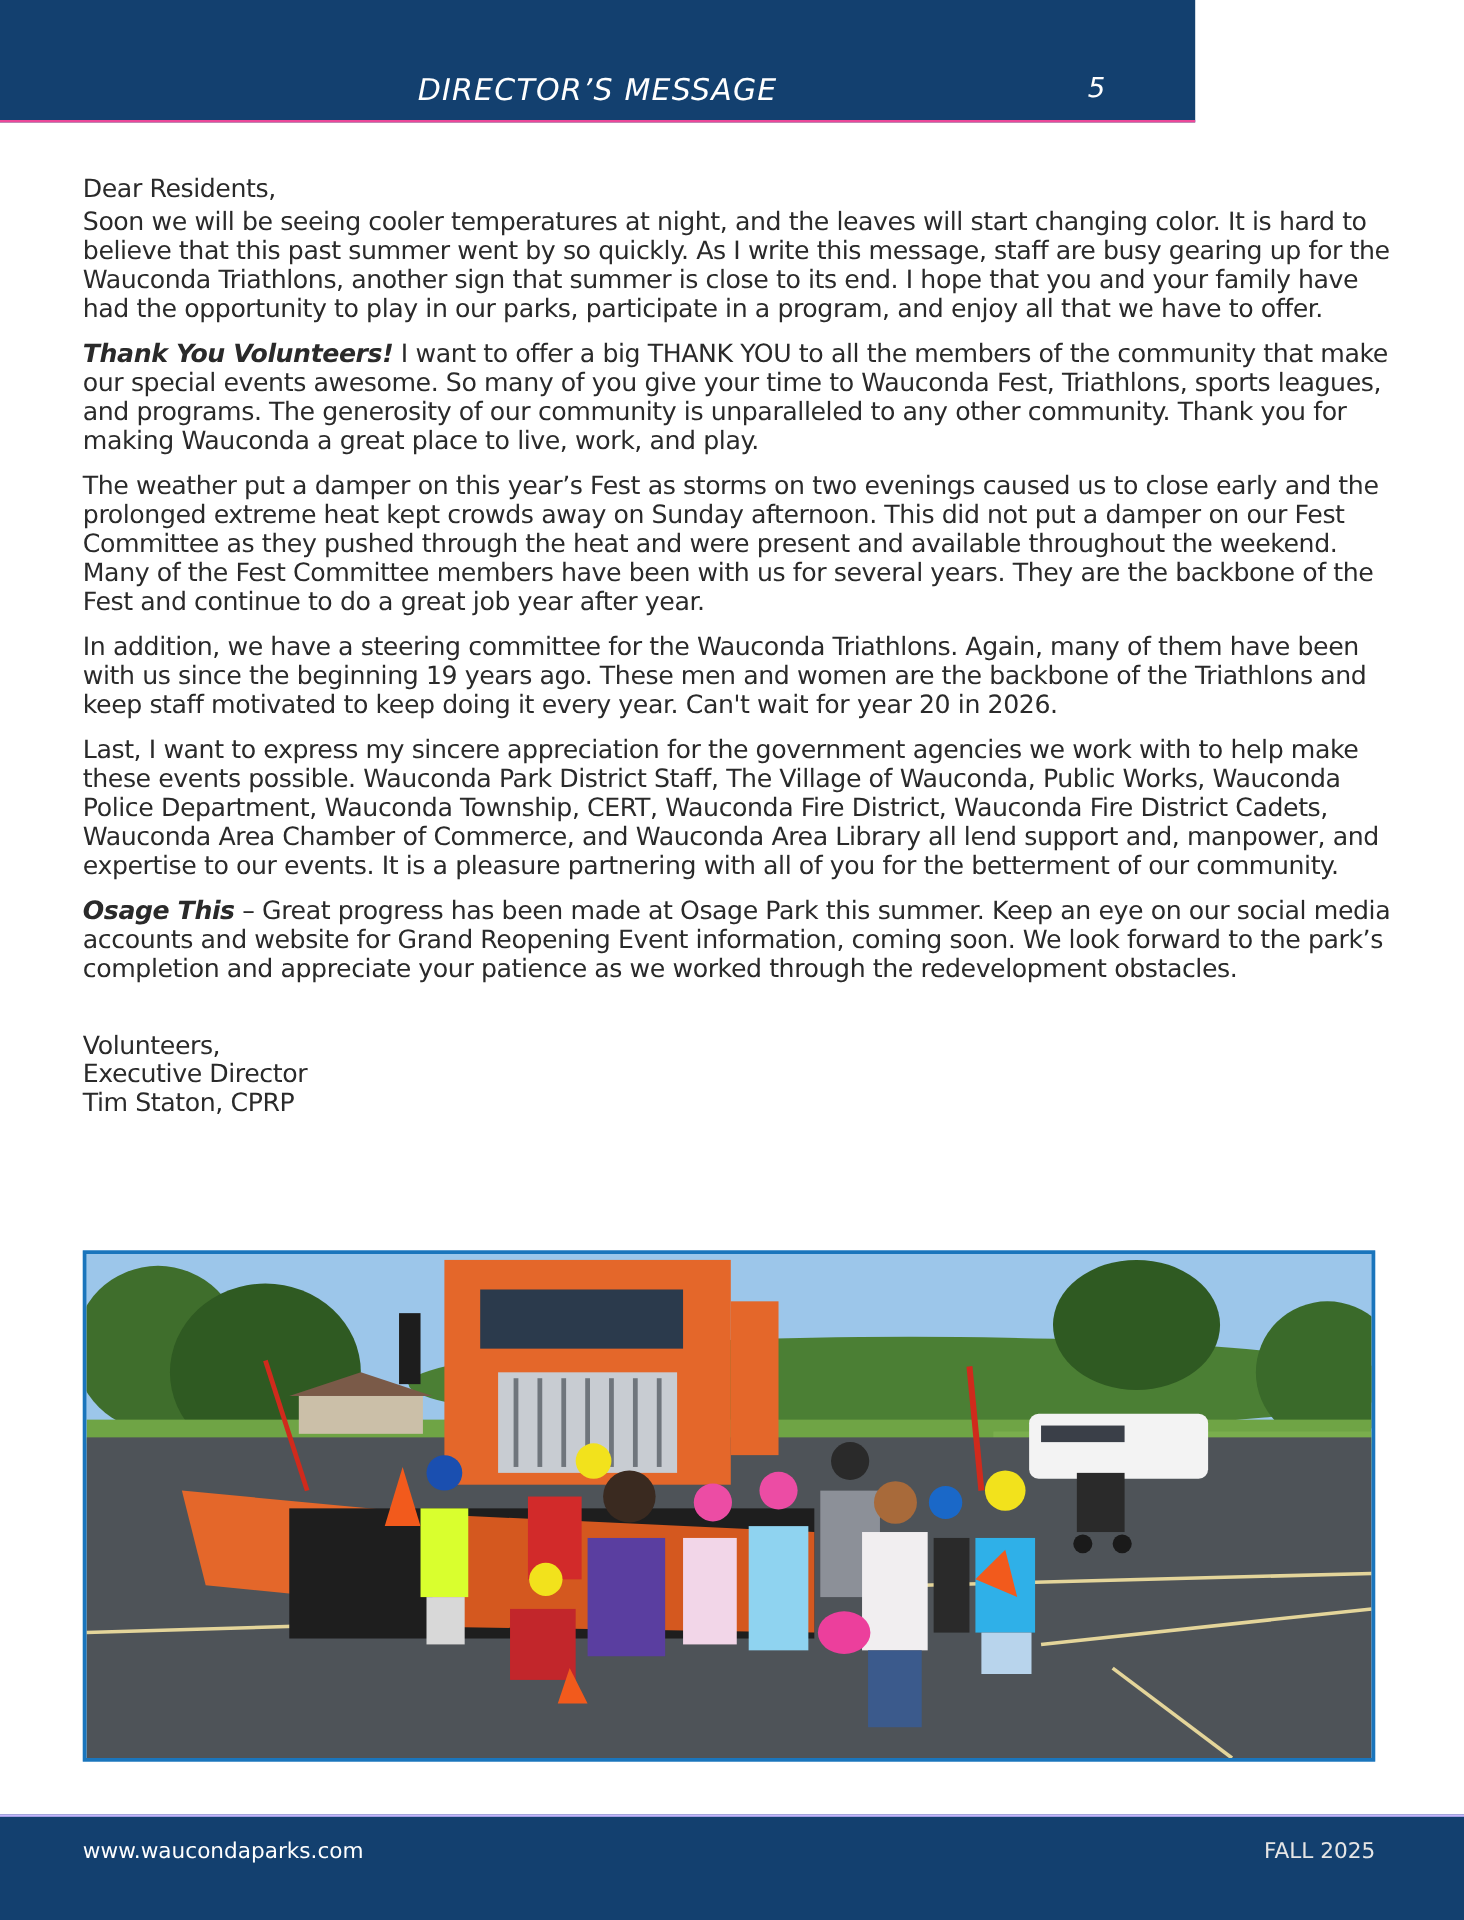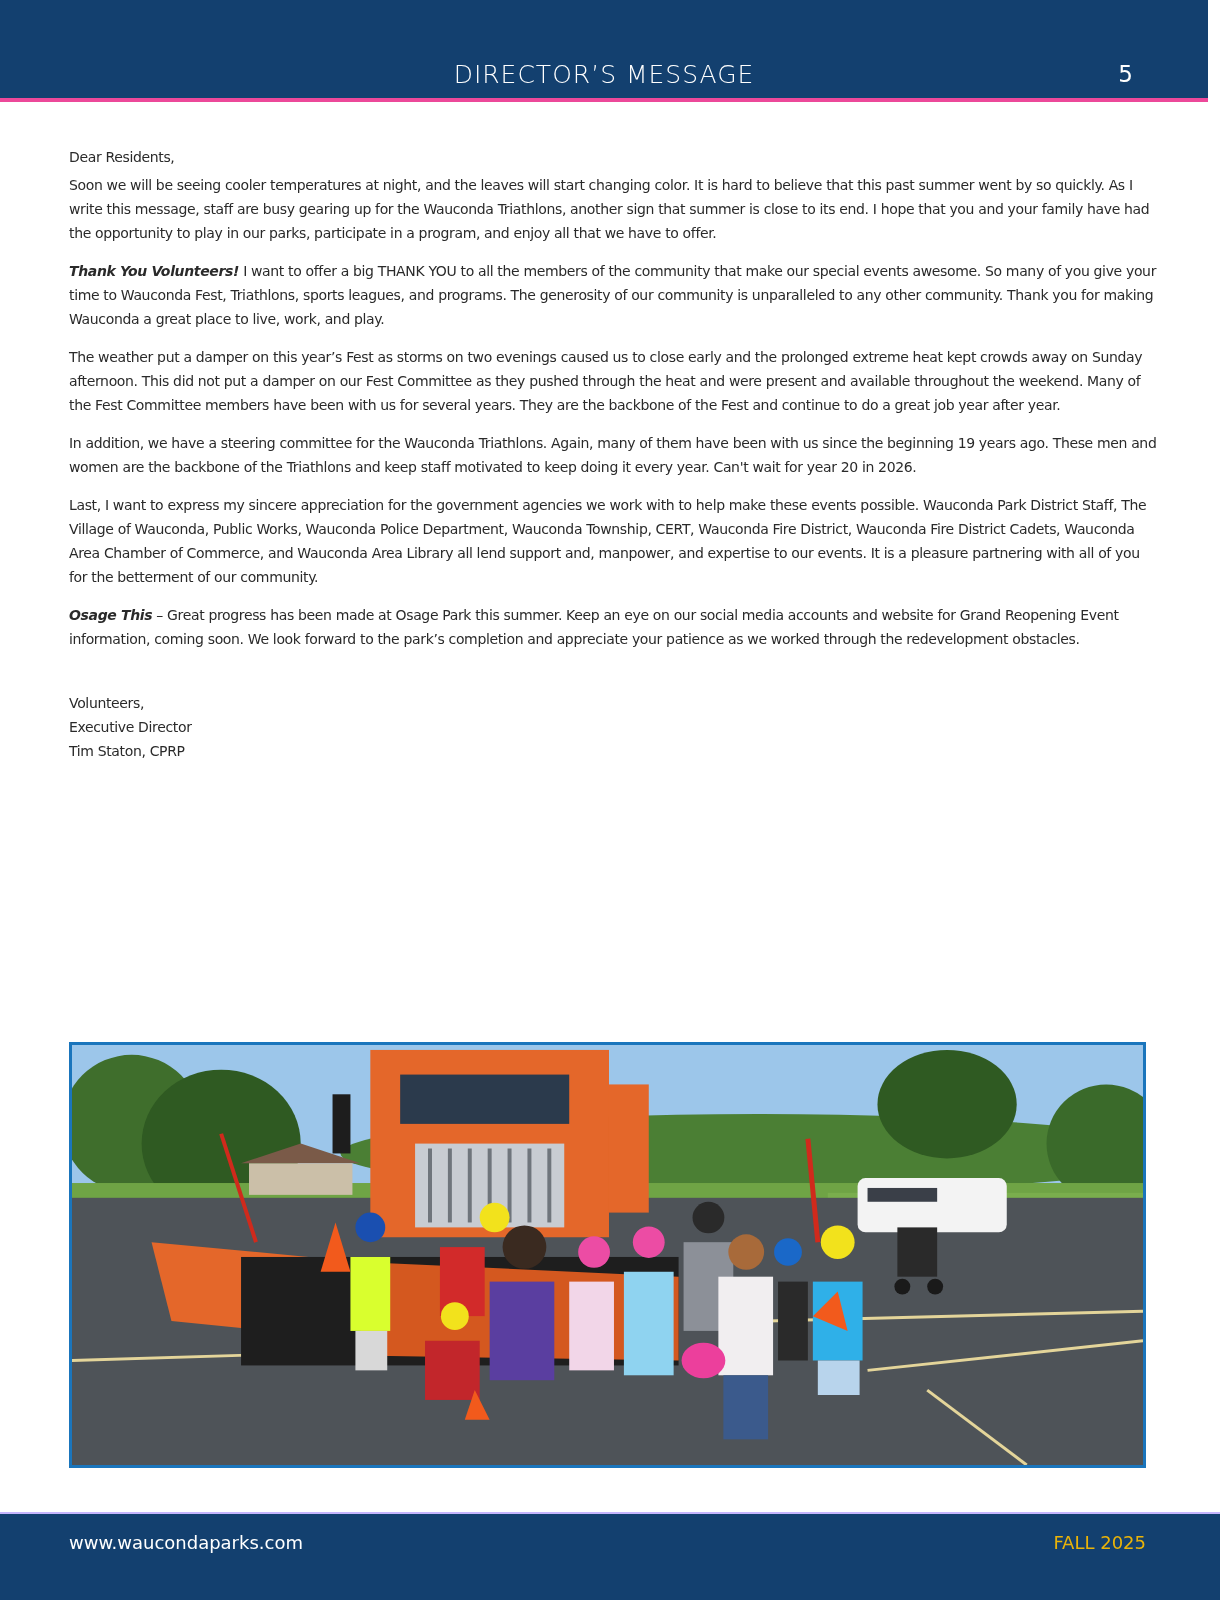--- a/index.html
+++ b/index.html
@@ -1,36 +1,37 @@
 <!DOCTYPE html>
 <html><head>
   <meta charset="utf-8">
   <style>
     * { box-sizing: border-box; margin: 0; padding: 0; }
     html, body { width: 1220px; height: 1600px; background: #ffffff; overflow: hidden; }
     body { position: relative; font-family: "DejaVu Sans", "Liberation Sans", sans-serif; color: #2b2b2b; }
 
     .header {
-      position: absolute; left: 0; top: 0; width: 1208px; height: 102px;
+      position: absolute; left: 0; top: 0; width: 996px; height: 102px;
       background: #13406f;
-      border-bottom: 4px solid #ec4899;
+      border-bottom: 2px solid #ec4899;
+      font-style: italic;
     }
     .header-title {
       position: absolute; left: 0; right: 0; top: 60px; text-align: center;
       color: #ffffff; font-size: 25px; font-weight: 300; letter-spacing: 1px;
       font-family: "DejaVu Sans", sans-serif;
     }
     .page-number {
       position: absolute; right: 75px; top: 61px; color: #ffffff; font-size: 23px;
       font-family: "DejaVu Sans", sans-serif;
     }
 
     .content {
       position: absolute; left: 69px; top: 145px; width: 1090px;
-      font-size: 14px; line-height: 24px; color: #2a2a2a;
+      font-size: 21px; line-height: 24px; color: #2a2a2a;
       font-family: "DejaVu Sans", sans-serif;
       letter-spacing: -0.35px;
     }
     .content p { margin: 0 0 14px 0; }
     .content p.salutation { margin-bottom: 4px; }
     .content strong { font-weight: bold; font-style: italic; }
     .closing { margin-top: 40px; }
     .closing div { line-height: 24px; }
 
     .photo-frame {
@@ -41,21 +42,21 @@
 
     .footer {
       position: absolute; left: 0; top: 1512px; width: 1220px; height: 88px;
       background: #13406f; border-top: 2px solid #c4b5fd;
     }
     .footer-url {
       position: absolute; left: 69px; top: 18px; color: #ffffff; font-size: 18px;
       font-family: "DejaVu Sans", sans-serif;
     }
     .footer-season {
-      position: absolute; right: 74px; top: 18px; color: #eab308; font-size: 18px;
+      position: absolute; right: 74px; top: 18px; color: #e5e5e5; font-size: 18px;
       font-family: "DejaVu Sans", sans-serif;
     }
   </style>
 </head>
 <body>
 
 <header class="header">
   <div class="header-title">DIRECTOR’S MESSAGE</div>
   <div class="page-number">5</div>
 </header>

